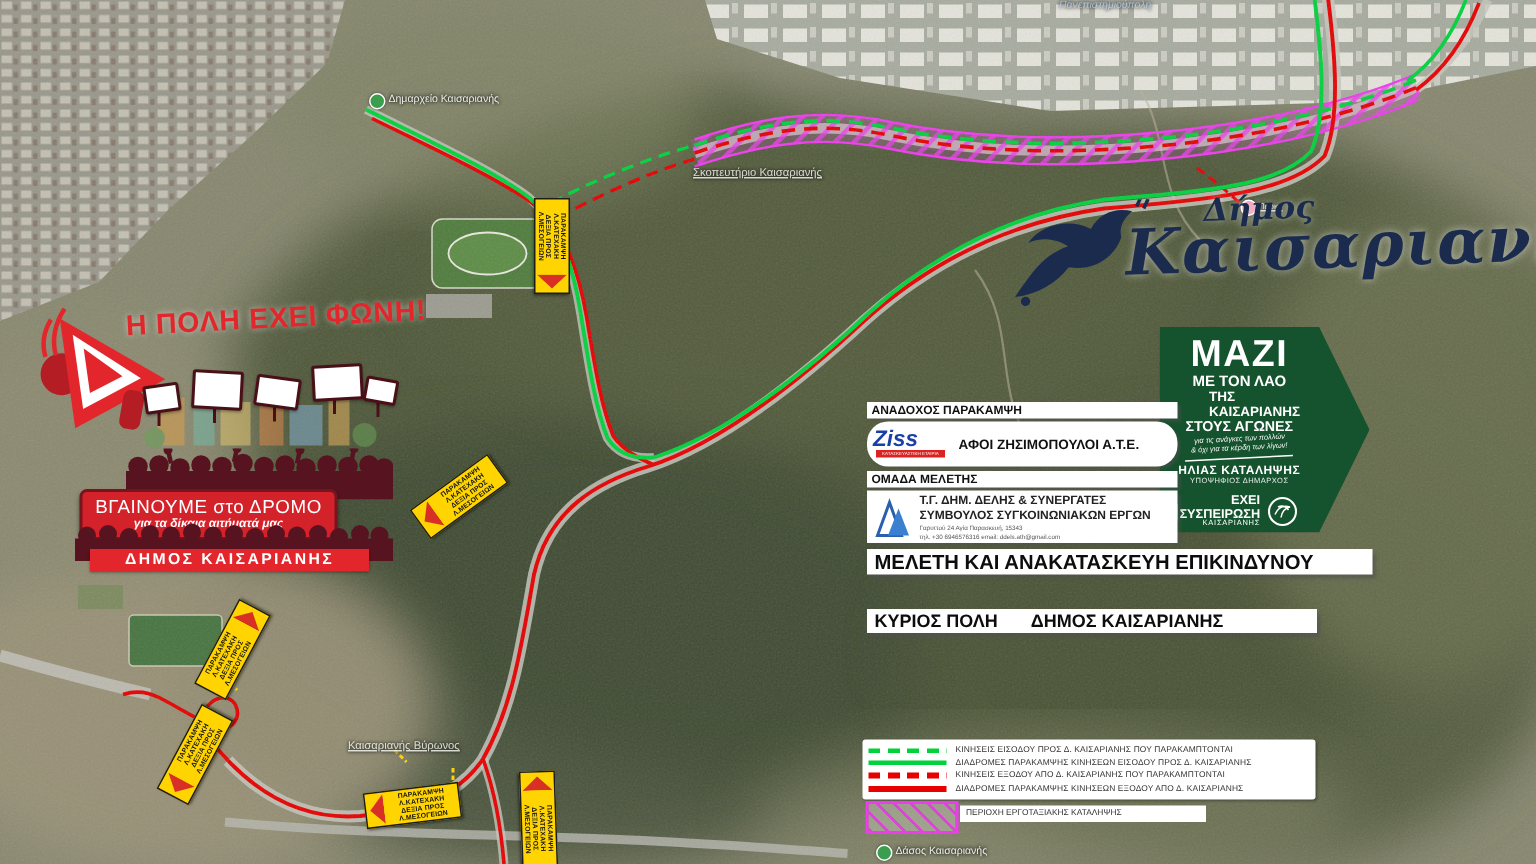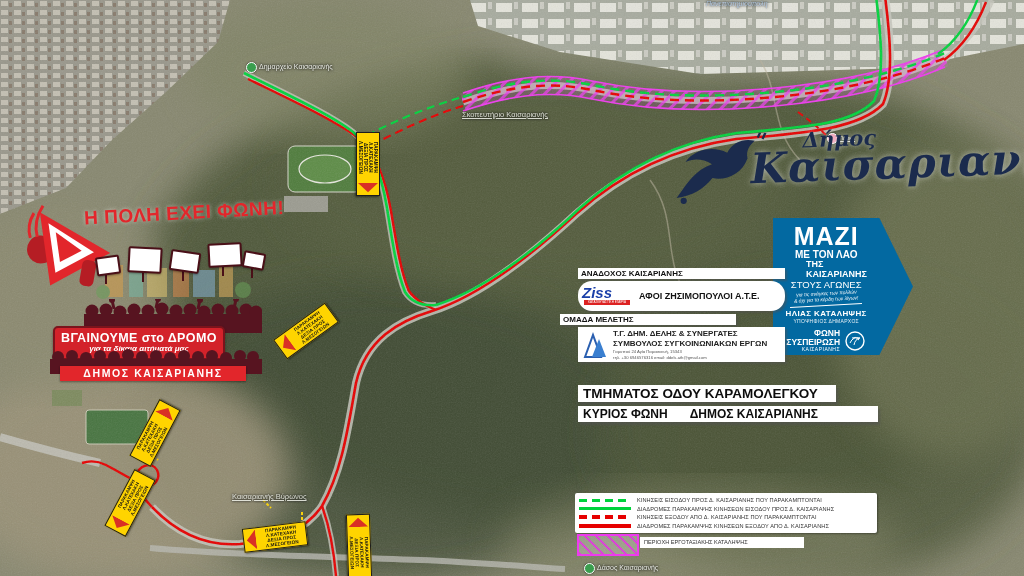--- a/index.html
+++ b/index.html
@@ -31,46 +31,46 @@
   
   .headline{position:absolute;left:84px;top:202px;width:210px;color:#e2262b;
             font-size:19px;font-weight:800;letter-spacing:.5px;transform:rotate(-3deg);
             text-shadow:0 0 4px rgba(255,255,255,.5);white-space:nowrap;}
   .placard{position:absolute;background:#fff;border:2px solid #4a1018;border-radius:2px;
            box-shadow:0 1px 2px rgba(0,0,0,.35);}
   .stick{position:absolute;width:2px;height:16px;background:#4a1018;}
   .banner{position:absolute;left:53px;top:326px;width:168px;height:30px;background:#d3222a;
           border:2px solid #7a141c;border-radius:5px;color:#fff;text-align:center;
           display:flex;flex-direction:column;justify-content:center;box-shadow:0 2px 3px rgba(0,0,0,.4);}
-  .banner .b1{font-size:12.5px;font-weight:700;letter-spacing:.4px;line-height:1.1;}
+  .banner .b1{font-size:12.5px;font-weight:400;letter-spacing:.4px;line-height:1.1;}
   .banner .b2{font-size:8px;font-style:italic;line-height:1.1;font-weight:bold;}
   .pfooter{position:absolute;left:60px;top:366px;width:186px;height:15px;background:#e2262b;
            color:#fff;font-size:10.5px;font-weight:800;letter-spacing:1.6px;text-align:center;
            line-height:15px;box-shadow:0 1px 2px rgba(0,0,0,.4);}
 
   
   .muni{position:absolute;left:668px;top:108px;width:350px;height:95px;transform:rotate(-2deg);
         color:#1b2b4d;}
   .muni .small{position:absolute;left:135px;top:18px;font-family:"DejaVu Serif",serif;
                font-style:italic;font-weight:700;font-size:21px;
                text-shadow:0 0 5px rgba(255,255,255,.55);}
   .muni .large{position:absolute;left:82px;top:33px;font-family:"DejaVu Serif",serif;
                font-style:italic;font-weight:700;font-size:42px;letter-spacing:1px;
                text-shadow:0 0 6px rgba(255,255,255,.55);white-space:nowrap;}
 
   
-  .arrow{position:absolute;left:773px;top:218px;width:140px;height:137px;background:#0369a1;
+  .arrow{position:absolute;left:773px;top:218px;width:140px;height:137px;background:#14532d;
          clip-path:polygon(0 0,76% 0,100% 50%,76% 100%,0 100%);color:#fff;
          filter:drop-shadow(2px 3px 2px rgba(0,0,0,.45));}
   .arrow .inner{width:76%;height:100%;display:flex;flex-direction:column;align-items:center;
                 justify-content:flex-start;padding-top:7px;box-sizing:border-box;}
   .arrow .t0{font-size:25px;font-weight:800;letter-spacing:1px;line-height:.95;}
   .arrow .t1{font-size:10px;font-weight:800;line-height:1.1;}
   .arrow .t2{font-size:9px;font-weight:800;line-height:1.1;margin-left:33px;}
-  .arrow .t3{font-size:9.5px;font-weight:400;line-height:1.1;}
+  .arrow .t3{font-size:9.5px;font-weight:700;line-height:1.1;}
   .arrow .scr{font-size:5px;font-style:italic;line-height:1.2;transform:rotate(-3deg);opacity:.95;}
   .arrow .rule{width:72px;height:1px;background:#fff;margin:3px 0 3px 0;transform:rotate(-3deg);}
   .arrow .cand{font-size:8px;font-weight:700;letter-spacing:.4px;}
   .arrow .role{font-size:5px;opacity:.9;letter-spacing:.3px;}
   .arrow .party{display:flex;align-items:center;gap:4px;margin-top:5px;}
   .arrow .ptxt{text-align:right;line-height:1.05;}
   .arrow .p1{font-size:8.5px;font-weight:800;}
   .arrow .p2{font-size:5px;letter-spacing:.5px;}
   .wsq{position:absolute;left:777px;top:336px;width:8px;height:11px;background:#fff;}
 
@@ -379,63 +379,63 @@
       <span class="t1">ΜΕ ΤΟΝ ΛΑΟ</span>
       <span class="t2">ΤΗΣ ΚΑΙΣΑΡΙΑΝΗΣ</span>
       <span class="t3">ΣΤΟΥΣ ΑΓΩΝΕΣ</span>
       <span class="scr">για τις ανάγκες των πολλών</span>
       <span class="scr">&amp; όχι για τα κέρδη των λίγων!</span>
       <span class="rule"></span>
       <span class="cand">ΗΛΙΑΣ ΚΑΤΑΛΗΨΗΣ</span>
       <span class="role">ΥΠΟΨΗΦΙΟΣ ΔΗΜΑΡΧΟΣ</span>
       <div class="party">
         <div class="ptxt">
-          <div class="p1">ΦΩΝΗ</div>
+          <div class="p1">ΕΧΕΙ</div>
           <div class="p1">ΣΥΣΠΕΙΡΩΣΗ</div>
           <div class="p2">ΚΑΙΣΑΡΙΑΝΗΣ</div>
         </div>
         <svg width="22" height="22" viewBox="0 0 22 22">
           <circle cx="11" cy="11" r="9" stroke="#fff" stroke-width="1.4" fill="none"></circle>
           <path d="M6,13 q3,-7 10,-5 q-5,1 -6,7 M8,8 q4,-2 7,2" stroke="#fff" stroke-width="1" fill="none"></path>
         </svg>
       </div>
     </div>
   </div>
   <div class="wsq"></div>
 
   <div class="panel" style="left:578px;top:268px;width:207px;height:11px;">
-    <div class="phead">ΑΝΑΔΟΧΟΣ ΚΑΙΣΑΡΙΑΝΗΣ</div>
+    <div class="phead">ΑΝΑΔΟΧΟΣ ΠΑΡΑΚΑΜΨΗ</div>
   </div>
   <div class="panel pbox" style="left:578px;top:281px;width:207px;height:30px;border-radius:14px;">
     <div class="ziss">
       <span class="zt">Ziss</span>
       <span class="zbar">ΚΑΤΑΣΚΕΥΑΣΤΙΚΗ ΕΤΑΙΡΙΑ</span>
     </div>
     <span class="cname">ΑΦΟΙ ΖΗΣΙΜΟΠΟΥΛΟΙ Α.Τ.Ε.</span>
   </div>
 
-  <div class="panel" style="left:560px;top:314px;width:176px;height:11px;">
+  <div class="panel" style="left:578px;top:314px;width:207px;height:11px;">
     <div class="phead">ΟΜΑΔΑ ΜΕΛΕΤΗΣ</div>
   </div>
   <div class="panel pbox" style="left:578px;top:327px;width:207px;height:35px;">
     <svg width="26" height="28" viewBox="0 0 26 28" style="flex:none;">
       <polygon points="3,26 11,4 19,26" fill="none" stroke="#2a5fb0" stroke-width="2"></polygon>
       <polygon points="10,26 17,8 24,26" fill="#3a7fd0"></polygon>
     </svg>
     <div>
       <div class="sname">Τ.Γ. ΔΗΜ. ΔΕΛΗΣ &amp; ΣΥΝΕΡΓΑΤΕΣ</div>
       <div class="sname">ΣΥΜΒΟΥΛΟΣ ΣΥΓΚΟΙΝΩΝΙΑΚΩΝ ΕΡΓΩΝ</div>
       <div class="saddr">Γαρυττού 24 Αγία Παρασκευή, 15343</div>
       <div class="saddr">τηλ. +30 6946576316  email: ddels.ath@gmail.com</div>
     </div>
   </div>
 
-  <div class="trow" style="left:578px;top:385px;width:258px;height:17px;font-size:13.5px;">ΤΜΗΜΑΤΟΣ ΟΔΟΥ ΚΑΡΑΜΟΛΕΓΚΟΥ</div>
+  <div class="trow" style="left:578px;top:366px;width:337px;height:17px;font-size:13.5px;">ΜΕΛΕΤΗ ΚΑΙ ΑΝΑΚΑΤΑΣΚΕΥΗ ΕΠΙΚΙΝΔΥΝΟΥ</div>
   <div class="trow" style="left:578px;top:406px;width:300px;height:16px;font-size:12px;gap:22px;">
-    <span>ΚΥΡΙΟΣ ΦΩΝΗ</span>
+    <span>ΚΥΡΙΟΣ ΠΟΛΗ</span>
     <span>ΔΗΜΟΣ ΚΑΙΣΑΡΙΑΝΗΣ</span>
   </div>
 
   <div class="legend">
     <div class="lrow">
       <span class="lsw gd"></span>
       <span class="ltxt">ΚΙΝΗΣΕΙΣ ΕΙΣΟΔΟΥ ΠΡΟΣ Δ. ΚΑΙΣΑΡΙΑΝΗΣ ΠΟΥ ΠΑΡΑΚΑΜΠΤΟΝΤΑΙ</span>
     </div>
     <div class="lrow">
       <span class="lsw gs"></span>

